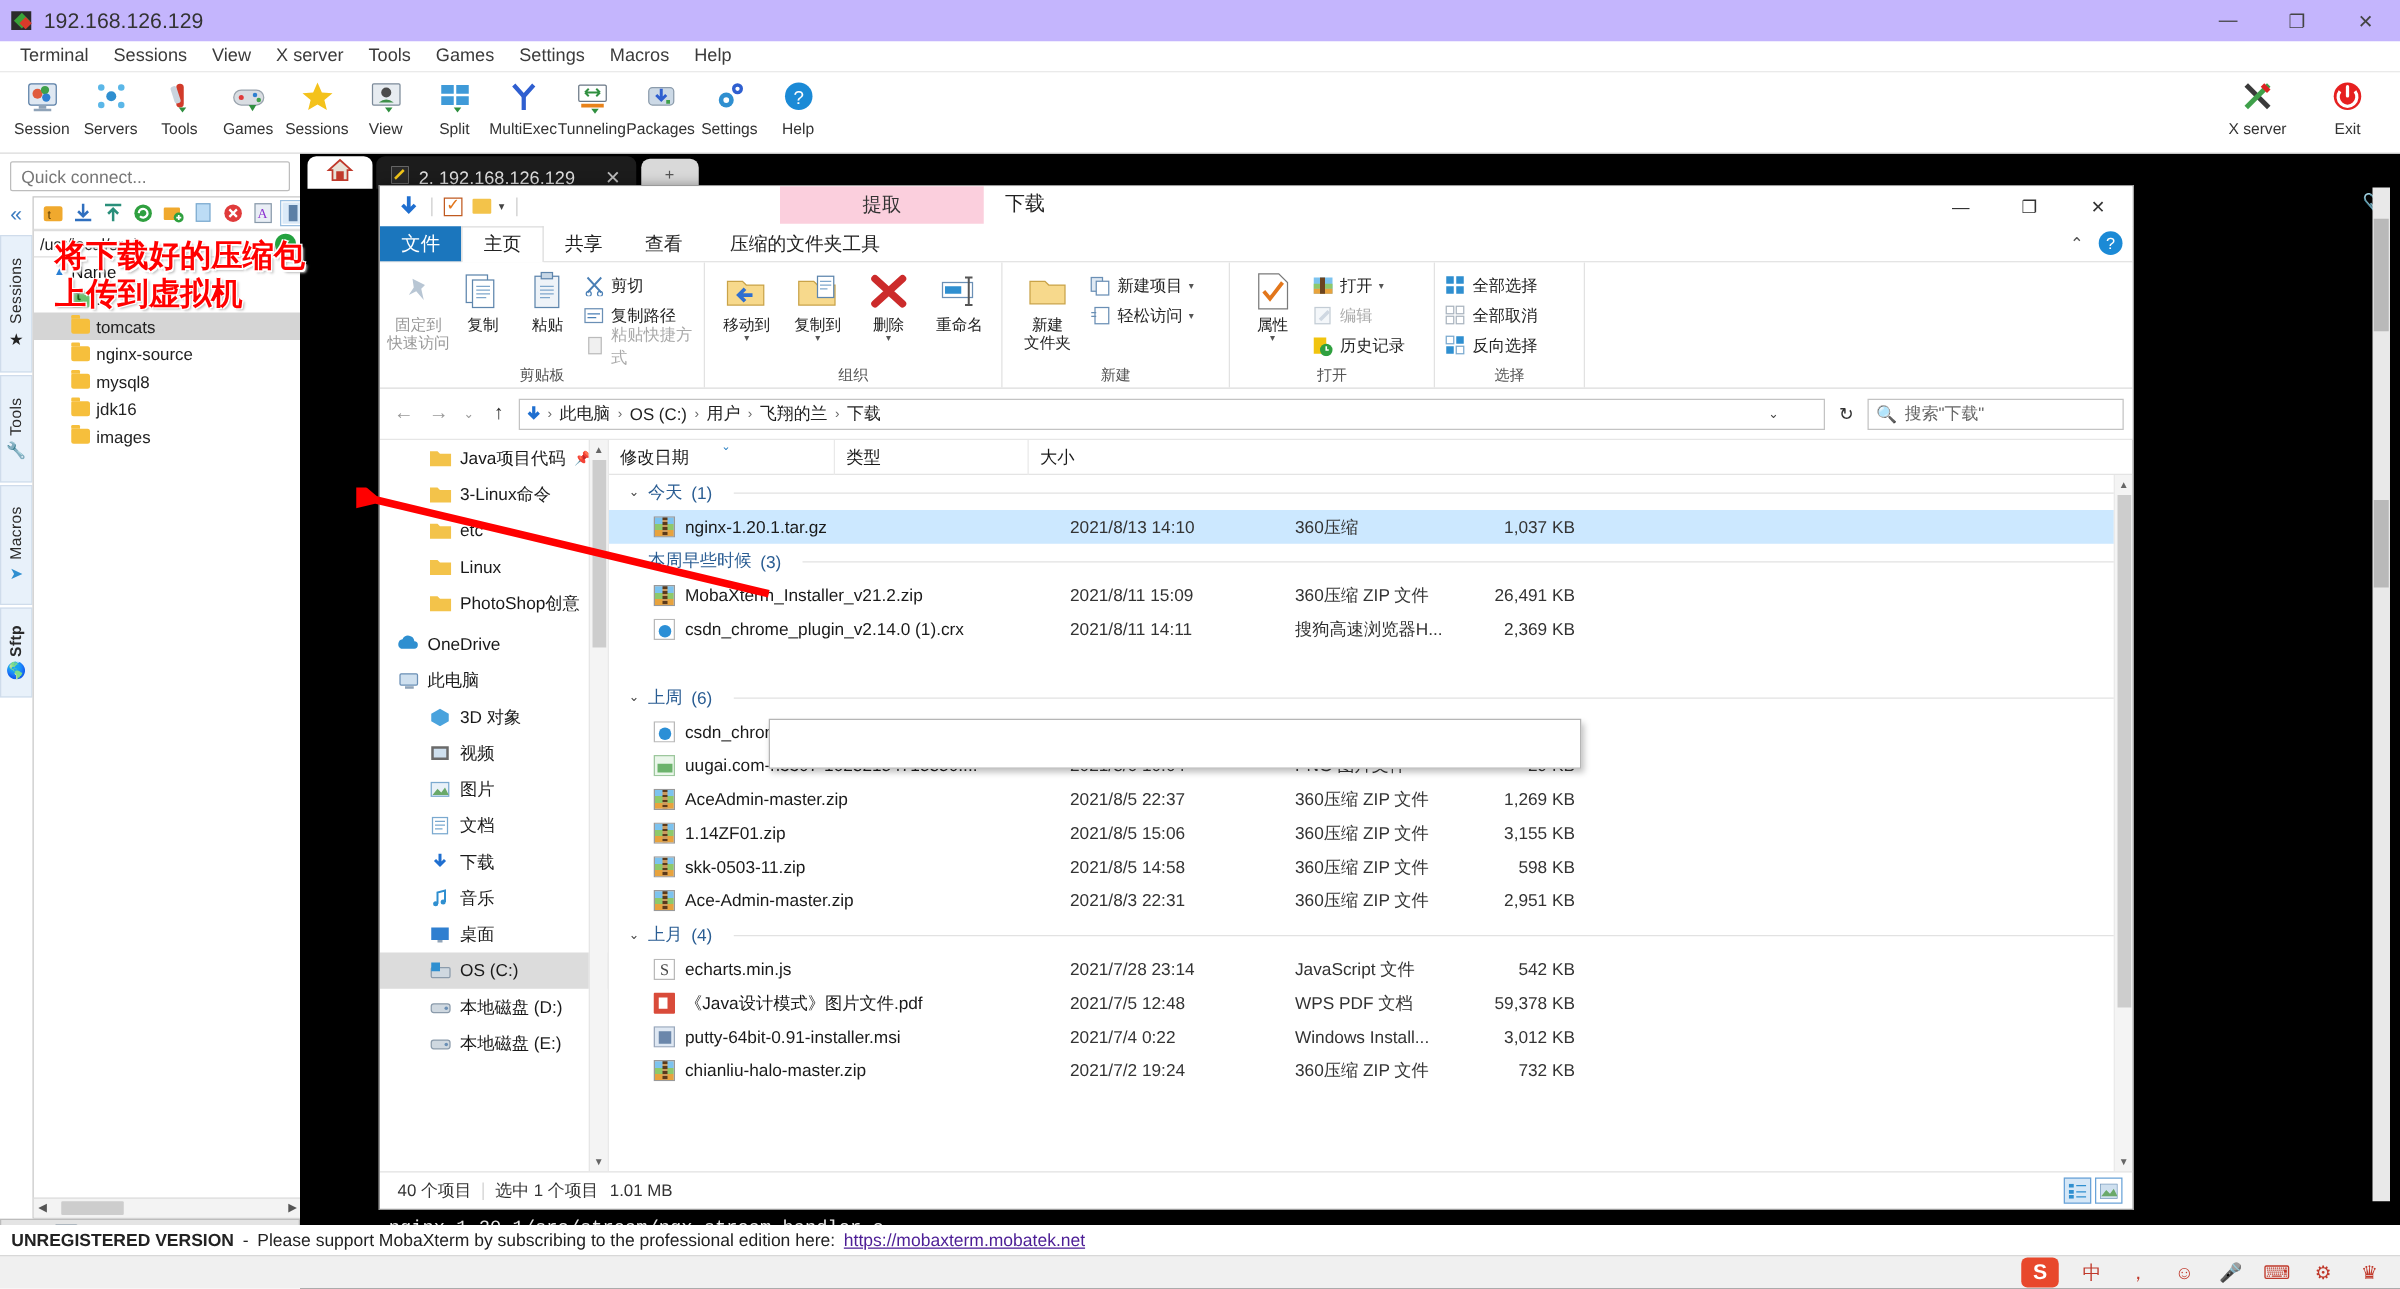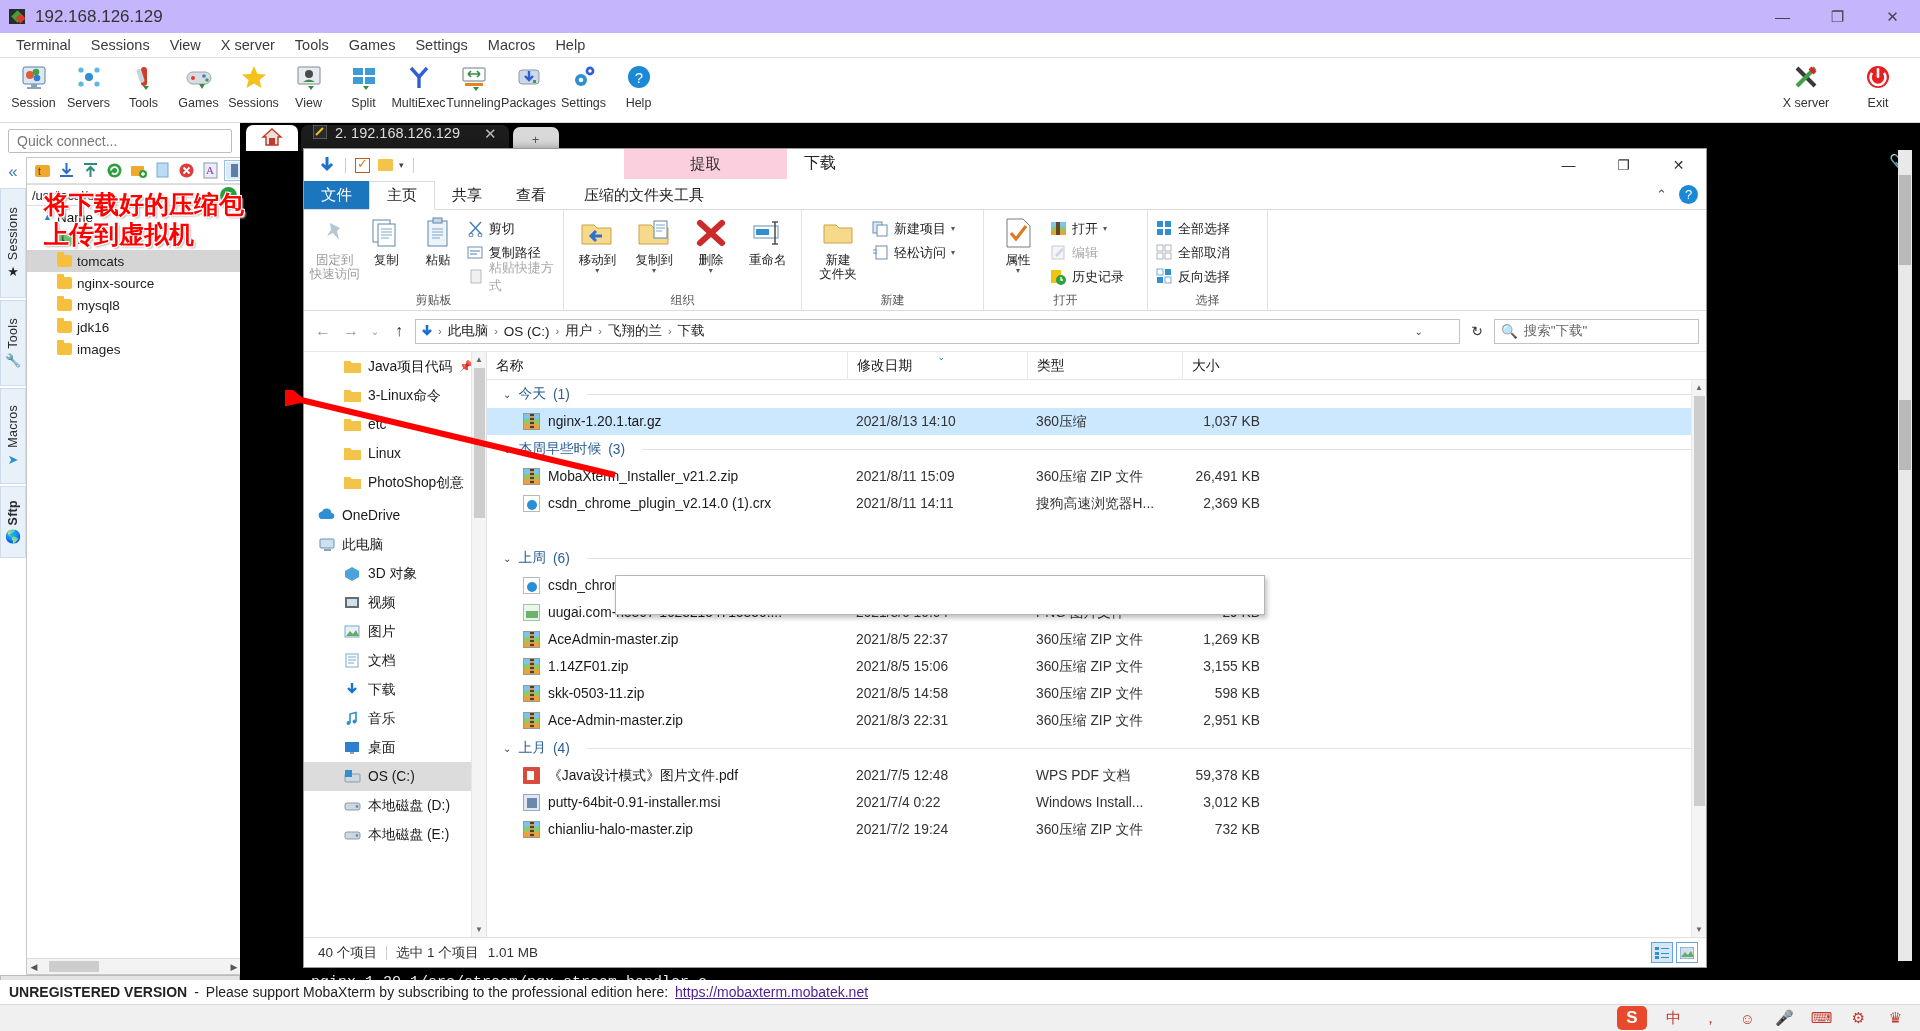--- a/index.html
+++ b/index.html
@@ -71,21 +71,21 @@
   .sftp-hscroll .thumb{position:absolute;left:22px;width:50px;height:11px;background:#cdcdcd;border-radius:1px;}
 
   .remote-mon { height:28px; border:1px solid #bcbcbc; background:#e4e4e4; display:flex;align-items:center; justify-content:center; gap:8px; font-size:15px; color:#222;}
   .follow { height:28px; display:flex; align-items:center; gap:9px; padding-left:16px; font-size:15px; color:#111;}
   .cbx { width:15px; height:15px; border:1px solid #555; display:flex;align-items:center;justify-content:center; font-size:11px;}
 
   
   .right-col { flex:1; display:flex; flex-direction:column; position:relative; background:#000; }
   .tabstrip { height:28px; background:#000; display:flex; align-items:flex-end; position:relative;}
   .home-tab { width:52px; height:26px; background:#fff; border-radius:7px 7px 0 0; display:flex;align-items:center;justify-content:center; margin-left:6px;}
-  .term-tab { height:26px; background:#1c1c1c; color:#ddd; border-radius:7px 7px 0 0; display:flex; align-items:flex-start; padding:0 12px; font-size:14.5px; gap:8px; margin-left:3px;}
+  .term-tab { height:26px; background:#1c1c1c; color:#ddd; border-radius:7px 7px 0 0; display:flex; align-items:flex-end; padding:0 12px; font-size:14.5px; gap:8px; margin-left:3px;}
   .term-tab .x { color:#bbb; margin-left:16px; font-size:15px;}
   .plus-tab { width:46px; height:24px; background:#d9d9d9; border-radius:7px 7px 0 0; margin-left:4px; display:flex;align-items:center;justify-content:center; color:#555; font-size:13px;}
   .clipico { position:absolute; right:8px; top:30px; font-size:18px; color:#3a3a8c; }
 
   
   #explorer { position:absolute; left:303px; top:148px; width:1404px; height:820px; background:#fff; border:1px solid #9a9a9a; display:flex; flex-direction:column; box-shadow:0 0 9px rgba(0,0,0,.35); z-index:30;}
   .ex-qat { height:32px; display:flex; align-items:center; position:relative; background:#fff;}
   .ex-qat .dl { margin-left:14px; width:18px; height:18px; position:relative;}
   .ex-qat .sepline{width:1px;height:15px;background:#ccc;margin:0 9px;}
   .ex-qat .chk { width:15px;height:15px;border:1px solid #c05a20; position:relative;}
@@ -956,21 +956,20 @@
 
       <div class="np-scroll">
         <div class="up">▲</div>
         <div class="th"></div>
         <div class="dn">▼</div>
       </div>
     </div>
 
     <div class="listpane">
       <div class="lp-head">
-        <div class="col col-name">名称</div>
         <div class="col col-date">
           <span class="sortmark">⌄</span>
           <span>修改日期</span>
         </div>
         <div class="col col-type">类型</div>
         <div class="col col-size">
             <span style="margin-right:auto;padding-left:0">大小</span>
           </div>
       </div>
 
@@ -1079,20 +1078,29 @@
           <div class="c cdate">2021/8/3 22:31</div>
           <div class="c ctype">360压缩 ZIP 文件</div>
           <div class="c csize">2,951 KB</div>
         </div>
 
         <div class="grp-head">
           <span class="chev">⌄</span>
           <span>上月</span>
           <span>(4)</span>
           <span class="rule"></span>
+        </div>
+        <div class="frow">
+          <div class="c cname">
+              <span class="fico jsico"></span>
+              <span>echarts.min.js</span>
+            </div>
+          <div class="c cdate">2021/7/28 23:14</div>
+          <div class="c ctype">JavaScript 文件</div>
+          <div class="c csize">542 KB</div>
         </div>
         <div class="frow">
           <div class="c cname">
               <span class="fico pdfico"></span>
               <span>《Java设计模式》图片文件.pdf</span>
             </div>
           <div class="c cdate">2021/7/5 12:48</div>
           <div class="c ctype">WPS PDF 文档</div>
           <div class="c csize">59,378 KB</div>
         </div>

